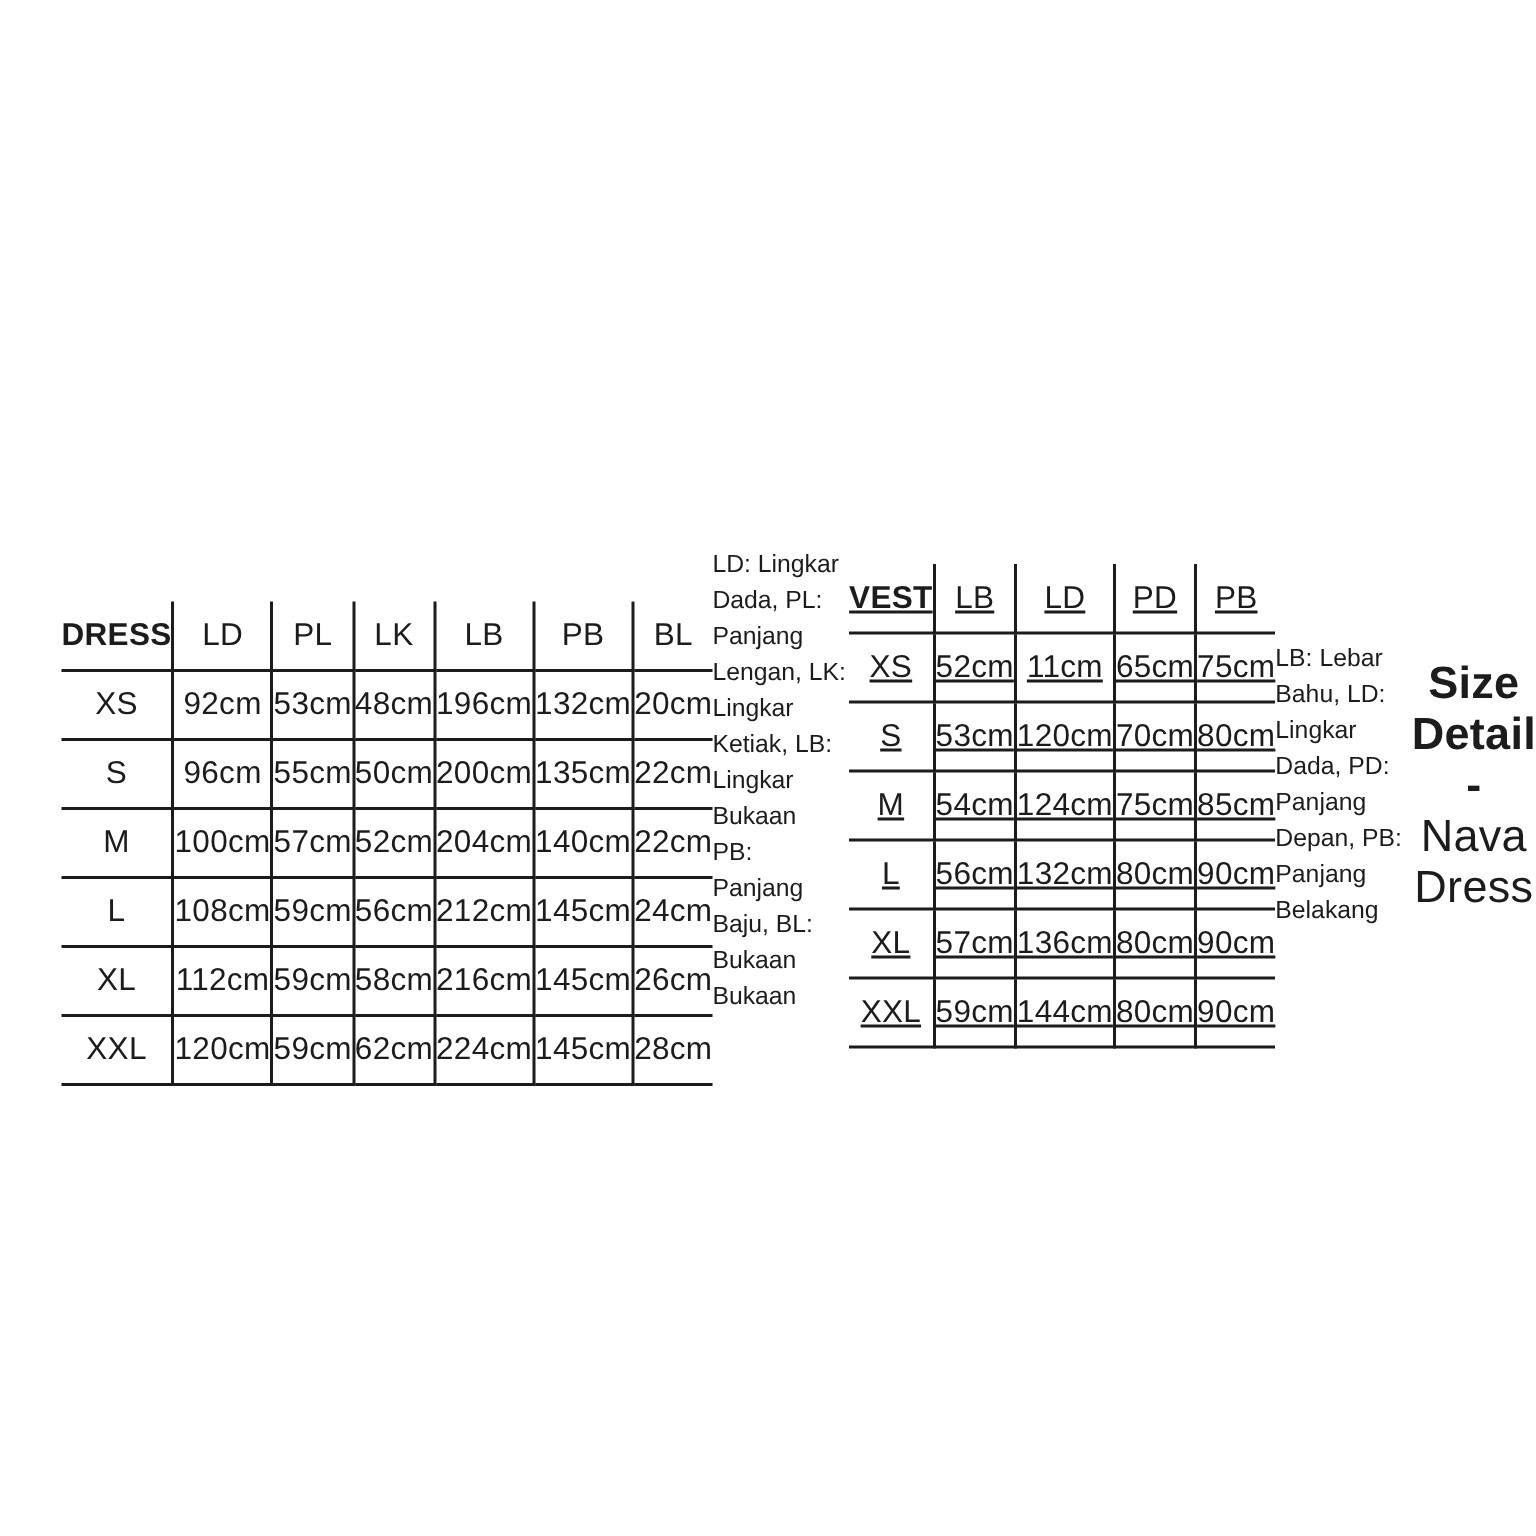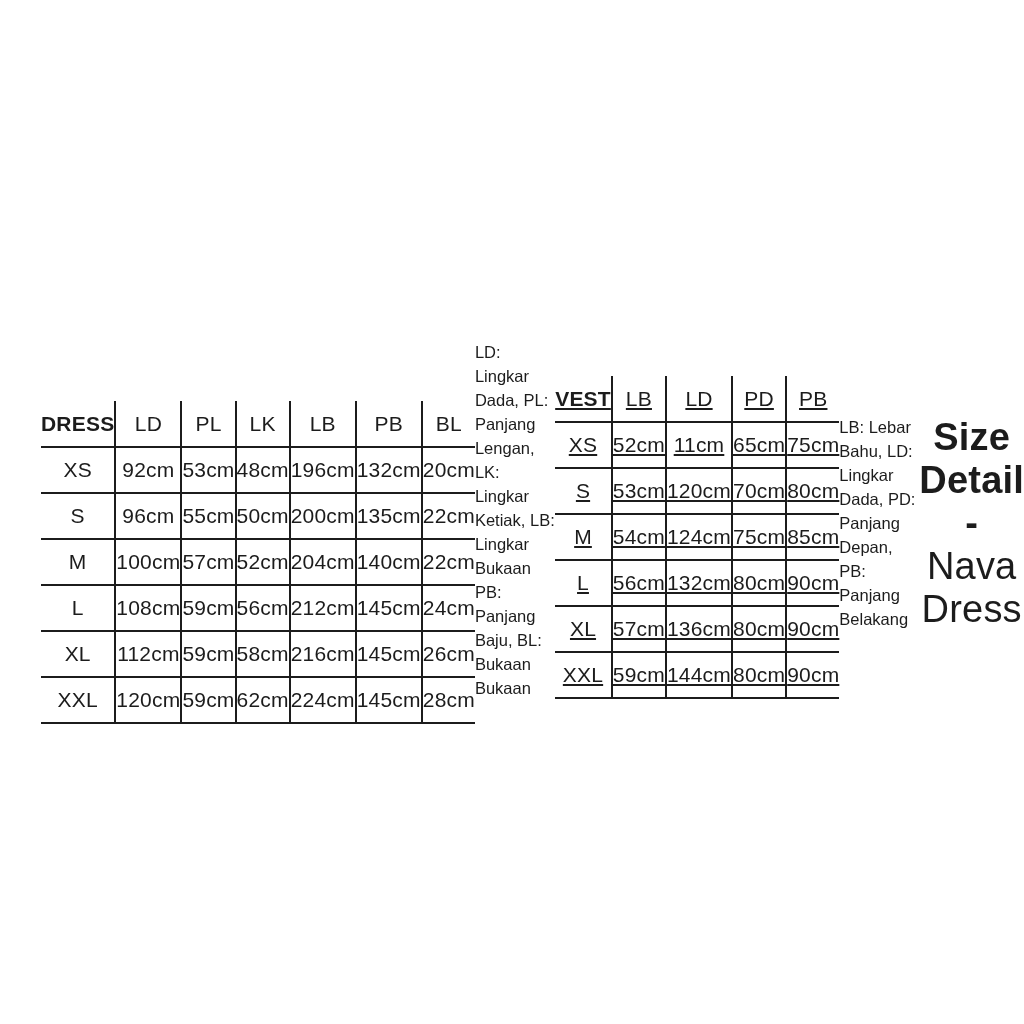--- a/index.html
+++ b/index.html
@@ -46,21 +46,21 @@
   .legend {
     margin-top: 16px;
     font-size: 16.5px;
     line-height: 24px;
     color: #1c1c1c;
   }
   .vest-legend { margin-top: 22px; }
 
   .page-title {
     margin-top: 23px;
-    font-size: 38px;
+    font-size: 30px;
     letter-spacing: 0.2px;
     text-align: center;
   }
   .page-title .title-bold { font-weight: bold; }
 </style>
 </head>
 <body>
 
 <div class="page">
 

